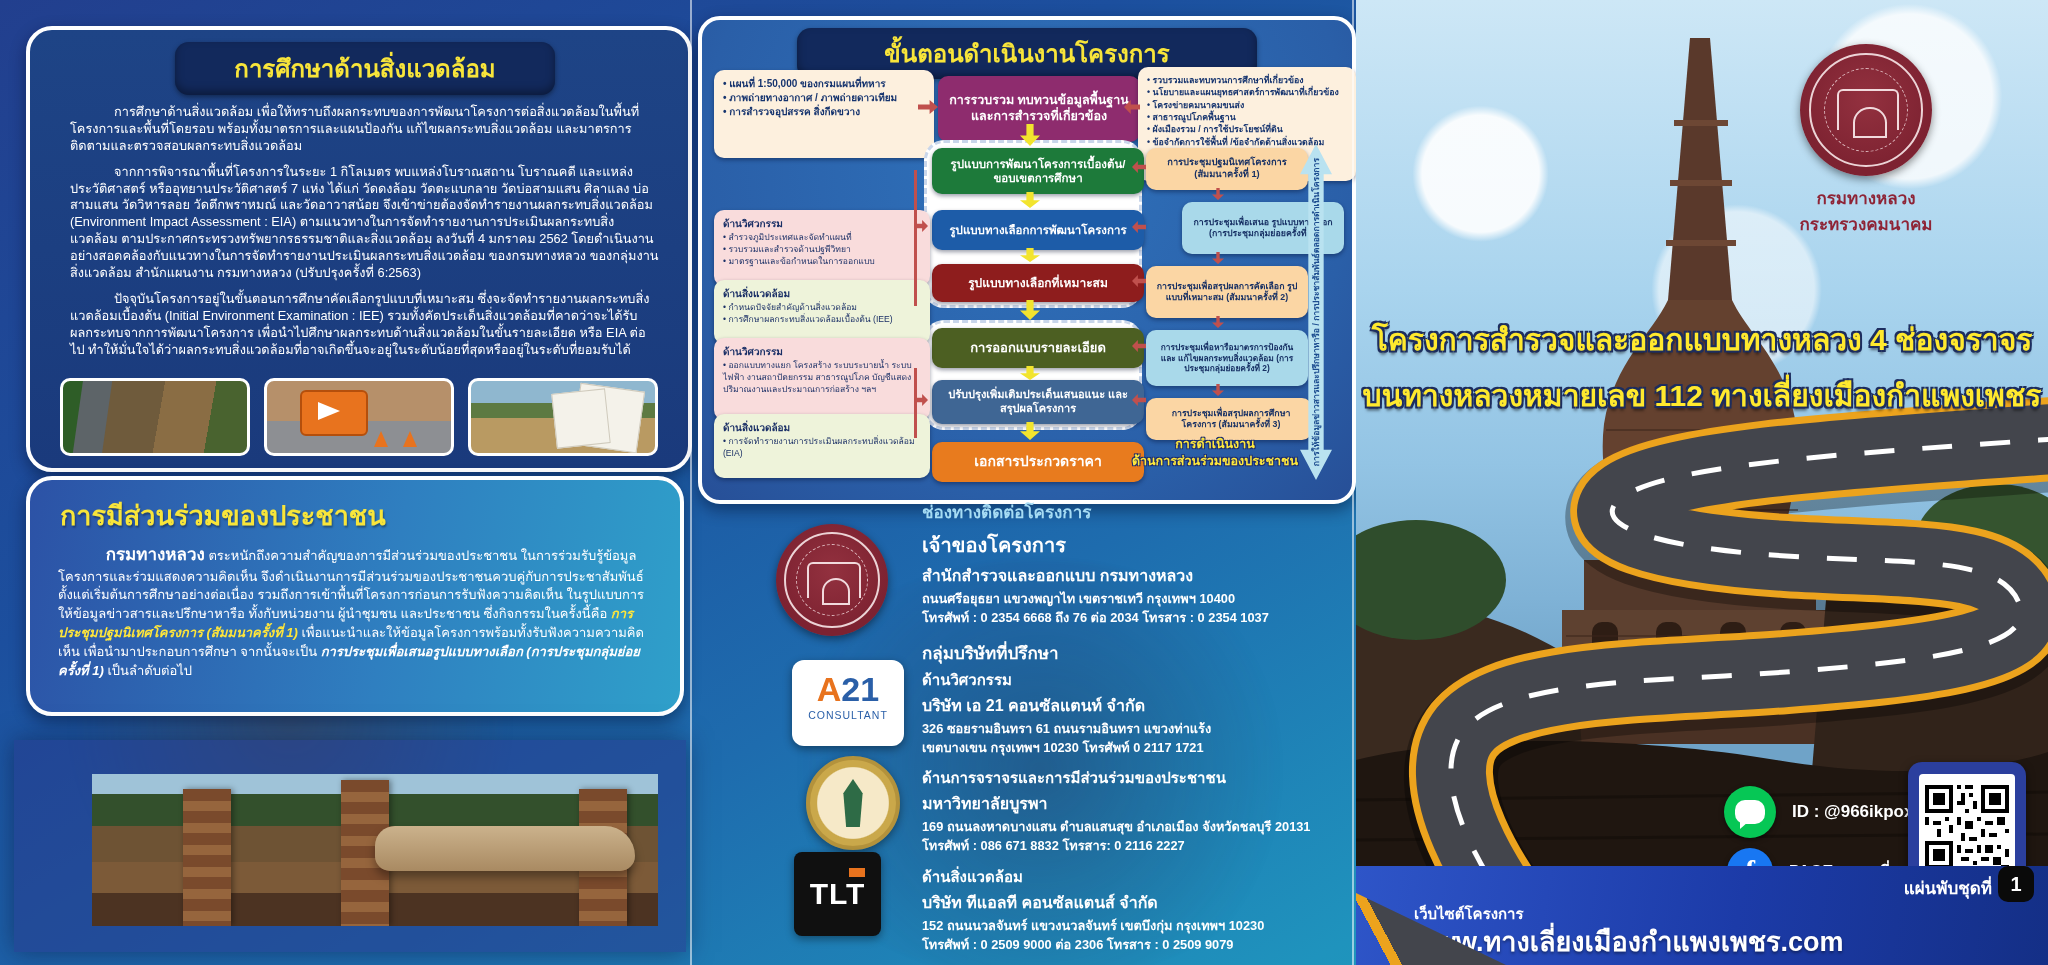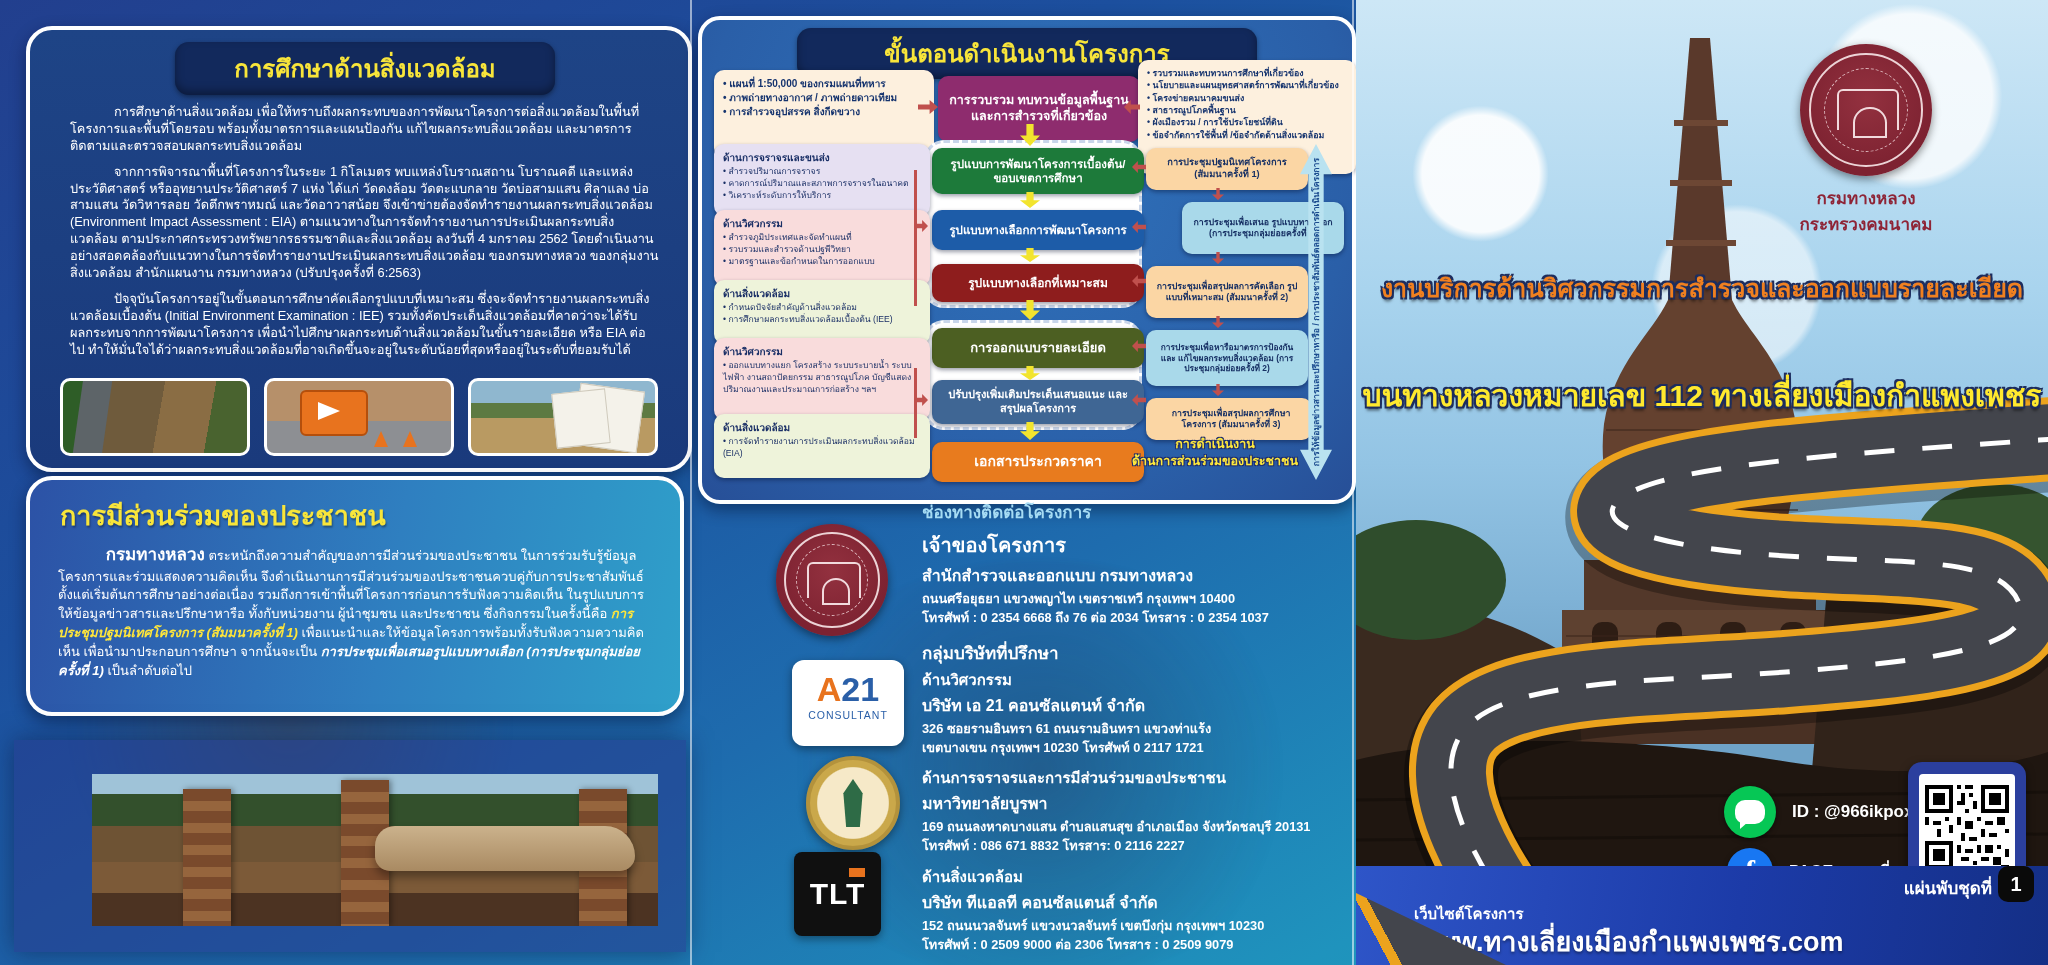--- a/index.html
+++ b/index.html
@@ -178,21 +178,21 @@
 
   <div id="flow-panel" class="panel">
     <div id="flow-header" class="banner">ขั้นตอนดำเนินงานโครงการ</div>
 
     <div class="fb cream bullets" style="left:12px;top:50px;width:202px;height:74px;font-size:10px;font-weight:700;">
       <div>• แผนที่ 1:50,000 ของกรมแผนที่ทหาร</div>
       <div>• ภาพถ่ายทางอากาศ / ภาพถ่ายดาวเทียม</div>
       <div>• การสำรวจอุปสรรค สิ่งกีดขวาง</div>
     </div>
     <div class="fb cbox" style="left:236px;top:56px;width:186px;height:62px;background:#8e2c6e;font-size:12.5px;">การรวบรวม ทบทวนข้อมูลพื้นฐาน และการสำรวจที่เกี่ยวข้อง</div>
-    <div class="fb cream bullets" style="left:436px;top:40px;width:200px;height:100px;font-size:8.8px;font-weight:700;">
+    <div class="fb cream bullets" style="left:436px;top:47px;width:200px;height:100px;font-size:8.8px;font-weight:700;">
       <div>• รวบรวมและทบทวนการศึกษาที่เกี่ยวข้อง</div>
       <div>• นโยบายและแผนยุทธศาสตร์การพัฒนาที่เกี่ยวข้อง</div>
       <div>• โครงข่ายคมนาคมขนส่ง</div>
       <div>• สาธารณูปโภคพื้นฐาน</div>
       <div>• ผังเมืองรวม / การใช้ประโยชน์ที่ดิน</div>
       <div>• ข้อจำกัดการใช้พื้นที่ /ข้อจำกัดด้านสิ่งแวดล้อม</div>
     </div>
     <div class="arrR" style="left:216px;top:80px;width:20px;height:14px;"></div>
     <div class="arrL" style="left:422px;top:80px;width:16px;height:14px;"></div>
 
@@ -205,26 +205,20 @@
     <div class="fb cbox" style="left:230px;top:190px;width:196px;height:36px;background:#1d5ca8;font-size:11.5px;">รูปแบบทางเลือกการพัฒนาโครงการ</div>
     <div class="arrD" style="left:318px;top:228px;width:20px;height:14px;"></div>
     <div class="fb cbox" style="left:230px;top:244px;width:196px;height:34px;background:#8e1d1d;font-size:12px;">รูปแบบทางเลือกที่เหมาะสม</div>
     <div class="arrD" style="left:318px;top:280px;width:20px;height:20px;"></div>
     <div class="fb cbox" style="left:230px;top:308px;width:196px;height:36px;background:#4c5f22;font-size:13px;">การออกแบบรายละเอียด</div>
     <div class="arrD" style="left:318px;top:346px;width:20px;height:14px;"></div>
     <div class="fb cbox" style="left:230px;top:360px;width:196px;height:40px;background:#3f6694;font-size:11px;">ปรับปรุงเพิ่มเติมประเด็นเสนอแนะ และสรุปผลโครงการ</div>
     <div class="arrD" style="left:318px;top:402px;width:20px;height:18px;"></div>
     <div class="fb cbox" style="left:230px;top:422px;width:196px;height:36px;background:#e87b1e;font-size:14px;">เอกสารประกวดราคา</div>
 
-    <div class="fb bullets" style="left:12px;top:124px;width:198px;height:58px;background:#e6e0f2;color:#1a2f66;font-size:8.6px;">
-      <div class="t" style="font-size:10px;">ด้านการจราจรและขนส่ง</div>
-      <div>• สำรวจปริมาณการจราจร</div>
-      <div>• คาดการณ์ปริมาณและสภาพการจราจรในอนาคต</div>
-      <div>• วิเคราะห์ระดับการให้บริการ</div>
-    </div>
     <div class="fb bullets" style="left:12px;top:190px;width:198px;height:62px;background:#f9dcdc;color:#1a2f66;font-size:8.6px;">
       <div class="t" style="font-size:10px;">ด้านวิศวกรรม</div>
       <div>• สำรวจภูมิประเทศและจัดทำแผนที่</div>
       <div>• รวบรวมและสำรวจด้านปฐพีวิทยา</div>
       <div>• มาตรฐานและข้อกำหนดในการออกแบบ</div>
     </div>
     <div class="fb bullets" style="left:12px;top:260px;width:198px;height:50px;background:#eef3da;color:#1a2f66;font-size:8.6px;">
       <div class="t" style="font-size:10px;">ด้านสิ่งแวดล้อม</div>
       <div>• กำหนดปัจจัยสำคัญด้านสิ่งแวดล้อม</div>
       <div>• การศึกษาผลกระทบสิ่งแวดล้อมเบื้องต้น (IEE)</div>
@@ -355,21 +349,21 @@
         <div class="sealRing"></div>
         <div class="sealRing2"></div>
         <div class="sealGlyph"></div>
       </div>
       <div class="tag">
         <div>กรมทางหลวง</div>
         <div>กระทรวงคมนาคม</div>
       </div>
     </div>
 
-    <div id="title1" class="title-line">งานบริการด้านวิศวกรรมการสำรวจและออกแบบรายละเอียด</div>
+    <div id="title2" class="title-line">โครงการสำรวจและออกแบบทางหลวง 4 ช่องจราจร</div>
     <div id="title3" class="title-line">บนทางหลวงหมายเลข 112 ทางเลี่ยงเมืองกำแพงเพชร</div>
 
     <svg id="roadSVG" width="692" height="965" viewBox="0 0 692 965">
       <path id="rd" d="M 712,438 C 520,452 320,462 268,496 C 226,524 300,548 430,556 C 560,564 648,556 664,606 C 678,650 560,662 430,672 C 300,682 150,678 108,730 C 70,778 118,878 212,980" fill="none" stroke="#000" stroke-opacity="0.3" stroke-width="94" transform="translate(0,6)"></path>
       <path d="M 712,438 C 520,452 320,462 268,496 C 226,524 300,548 430,556 C 560,564 648,556 664,606 C 678,650 560,662 430,672 C 300,682 150,678 108,730 C 70,778 118,878 212,980" fill="none" stroke="#eca31d" stroke-width="84"></path>
       <path d="M 712,438 C 520,452 320,462 268,496 C 226,524 300,548 430,556 C 560,564 648,556 664,606 C 678,650 560,662 430,672 C 300,682 150,678 108,730 C 70,778 118,878 212,980" fill="none" stroke="#43454c" stroke-width="70"></path>
       <path d="M 712,438 C 520,452 320,462 268,496 C 226,524 300,548 430,556 C 560,564 648,556 664,606 C 678,650 560,662 430,672 C 300,682 150,678 108,730 C 70,778 118,878 212,980" fill="none" stroke="#ffffff" stroke-width="5" stroke-dasharray="30 28"></path>
     </svg>
 
     <div class="socrow" style="left:368px;top:786px;">

